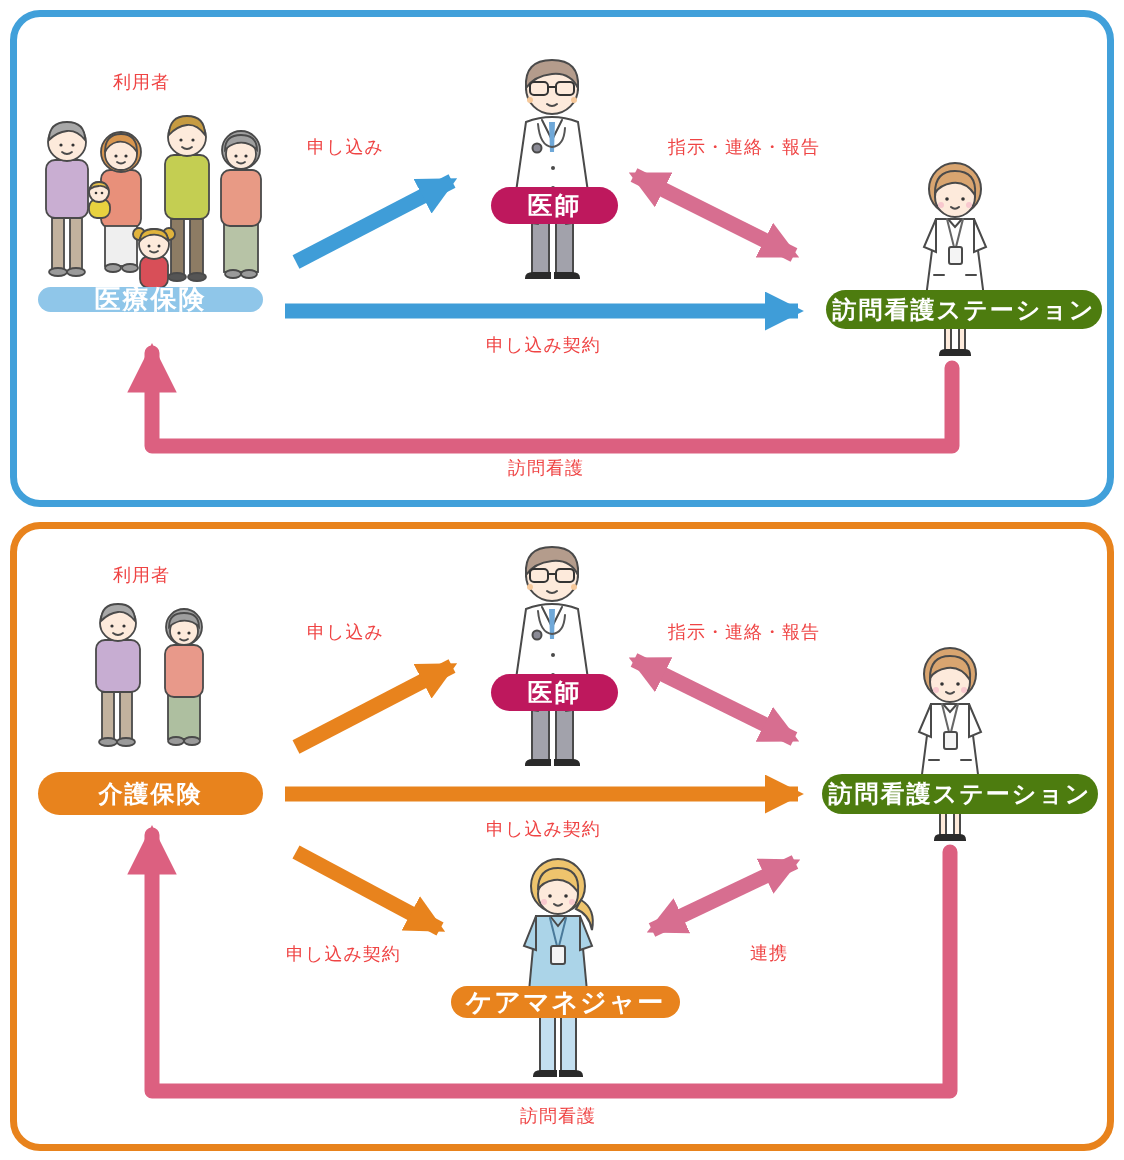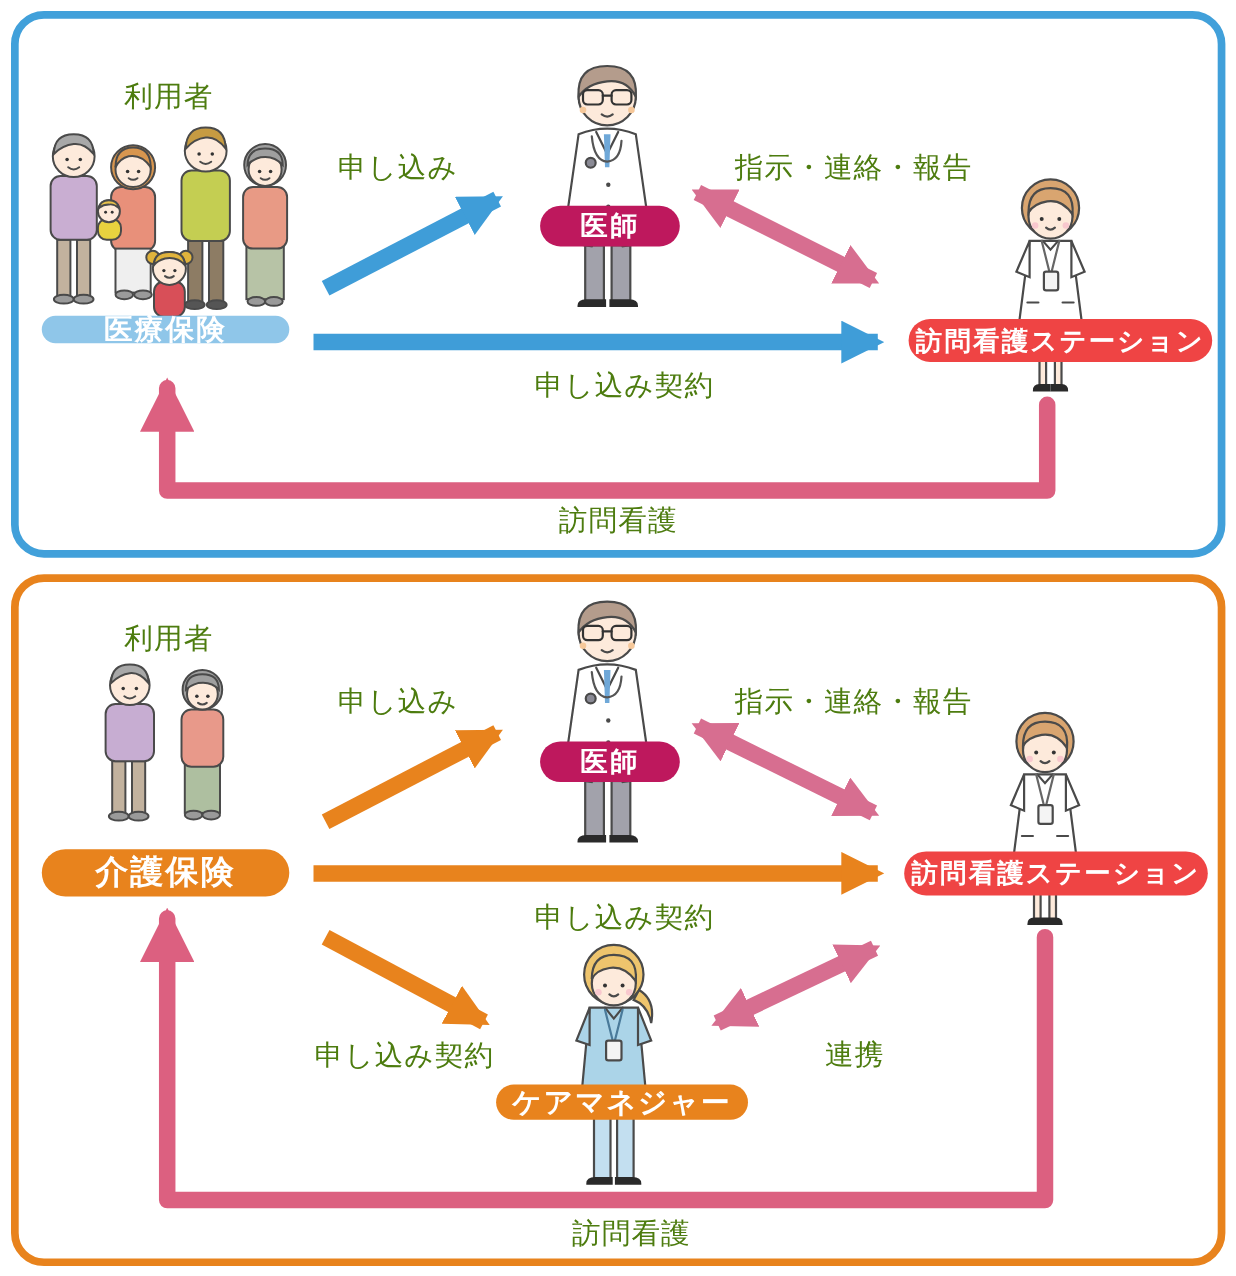--- a/index.html
+++ b/index.html
@@ -7,30 +7,30 @@
   html,body { background:#ffffff; }
   body {
     width:1124px; height:1160px; position:relative; overflow:hidden;
     font-family:"DejaVu Sans", sans-serif; color:#333;
   }
   .panel { position:absolute; background:#fff; border-radius:30px; z-index:0; }
   .panel-blue   { border:7px solid #41a0da; }
   .panel-orange { border:7px solid #e8831d; }
 
   .label {
-    position:absolute; z-index:4; font-size:26px; color:#4d7c0f;
+    position:absolute; z-index:4; font-size:18px; color:#ef4444;
     letter-spacing:1px; white-space:nowrap;
   }
   .badge {
     position:absolute; z-index:3; display:flex; align-items:center; justify-content:center;
     color:#fff; font-weight:bold; white-space:nowrap; letter-spacing:2px;
   }
   .badge-lightblue { background:#8fc6e9; }
   .badge-purple    { background:#be185d; }
-  .badge-pink      { background:#ef4444; }
+  .badge-pink      { background:#4d7c0f; }
   .badge-orange    { background:#e8831d; }
 
   .illus { position:absolute; z-index:1; }
   #arrows { position:absolute; left:0; top:0; z-index:2; pointer-events:none; }
 </style>
 </head>
 <body>
 
 <div class="panel panel-blue" style="left:10px; top:10px; width:1104px; height:497px;"></div>
 <div class="panel panel-orange" style="left:10px; top:522px; width:1104px; height:629px;"></div>
@@ -292,21 +292,21 @@
   <line x1="634" y1="660" x2="794" y2="739" stroke="#d76e90" stroke-width="15" marker-start="url(#mPink)" marker-end="url(#mPink)"></line>
   <line x1="296" y1="852" x2="440" y2="929" stroke="#e8831d" stroke-width="15" marker-end="url(#mOrange)"></line>
   <line x1="652" y1="930" x2="795" y2="862" stroke="#d76e90" stroke-width="15" marker-start="url(#mPink)" marker-end="url(#mPink)"></line>
   <path d="M950,852 L950,1091 L152,1091 L152,835" fill="none" stroke="#dc6080" stroke-width="15" stroke-linejoin="round" stroke-linecap="round" marker-end="url(#mPinkBig)"></path>
 </svg>
 
 <div class="badge badge-lightblue" style="left:38px; top:287px; width:225px; height:25px; border-radius:21px; font-size:26px;">医療保険</div>
 <div class="badge badge-purple" style="left:491px; top:187px; width:127px; height:37px; border-radius:19px; font-size:25px;">医師</div>
 <div class="badge badge-pink" style="left:826px; top:290px; width:276px; height:39px; border-radius:20px; font-size:24px;">訪問看護ステーション</div>
 
-<div class="badge badge-orange" style="left:38px; top:772px; width:225px; height:43px; border-radius:22px; font-size:30px;">介護保険</div>
+<div class="badge badge-orange" style="left:38px; top:772px; width:225px; height:43px; border-radius:22px; font-size:24px;">介護保険</div>
 <div class="badge badge-purple" style="left:491px; top:674px; width:127px; height:37px; border-radius:19px; font-size:25px;">医師</div>
 <div class="badge badge-pink" style="left:822px; top:774px; width:276px; height:40px; border-radius:20px; font-size:24px;">訪問看護ステーション</div>
 <div class="badge badge-orange" style="left:451px; top:986px; width:229px; height:32px; border-radius:22px; font-size:26px;">ケアマネジャー</div>
 
 <div class="label" style="left:113px; top:70px;">利用者</div>
 <div class="label" style="left:307px; top:135px;">申し込み</div>
 <div class="label" style="left:668px; top:135px;">指示・連絡・報告</div>
 <div class="label" style="left:486px; top:333px;">申し込み契約</div>
 <div class="label" style="left:508px; top:456px;">訪問看護</div>
 

